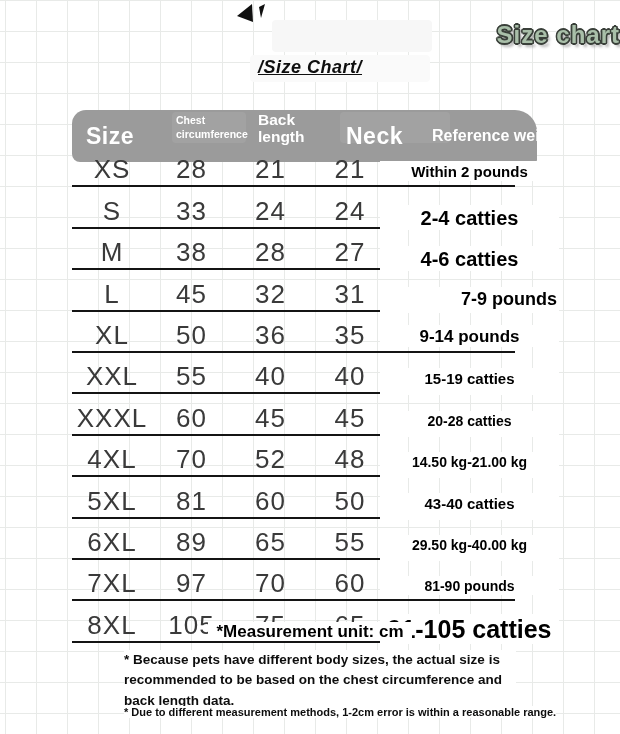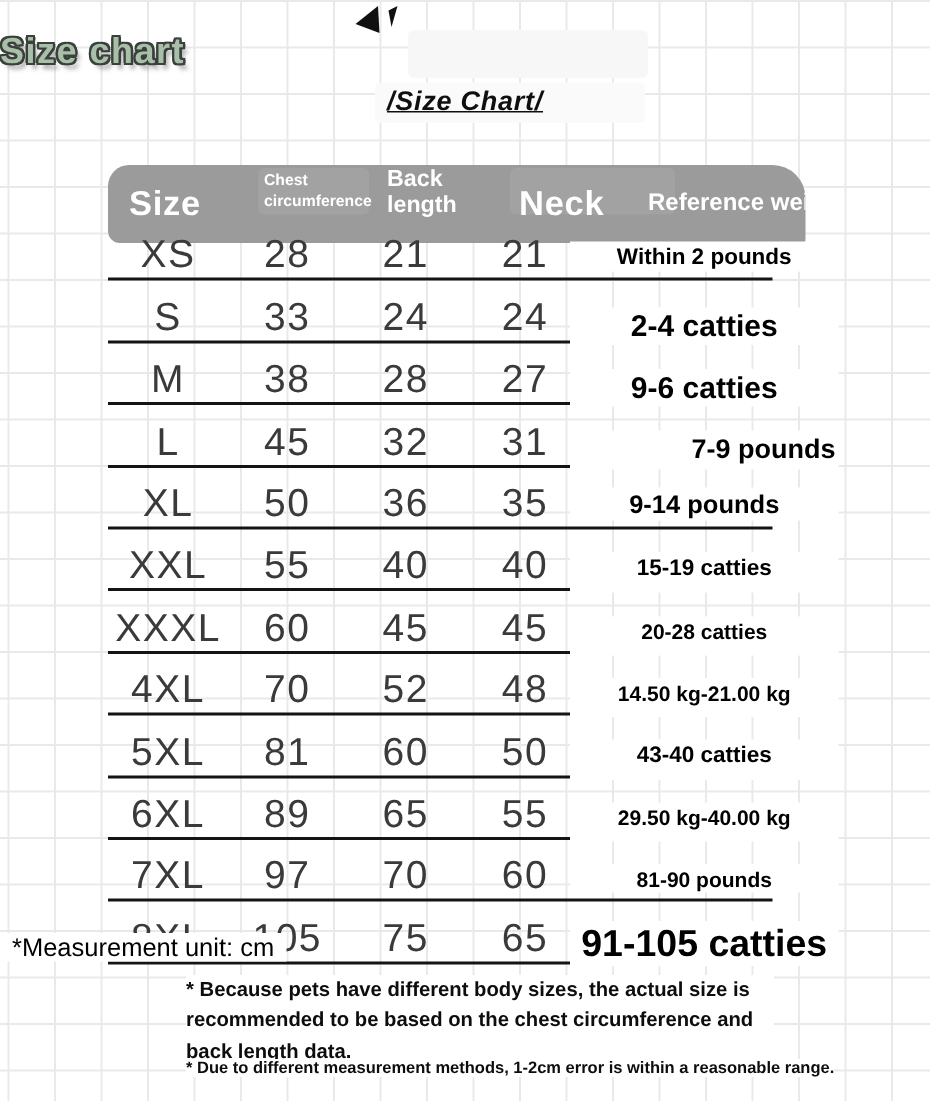--- a/index.html
+++ b/index.html
@@ -7,21 +7,21 @@
   .stage{
     position:relative;width:620px;height:734px;overflow:hidden;background:#ffffff;
     background-image:linear-gradient(#e8eae8 1px,transparent 1px),
                      linear-gradient(90deg,#e8eae8 1px,transparent 1px);
     background-size:31px 31px;background-position:0 0,5px 0;
   }
   
   .patch{position:absolute;background:#f7f7f7;border-radius:4px;}
   .patch.sub{background:#fafafa;}
   
-  .title{position:absolute;top:21px;left:0;width:100%;text-align:left;
+  .title{position:absolute;top:21px;left:0;width:100%;text-align:right;
     font-size:24px;font-weight:bold;letter-spacing:1px;color:#a9bfa9;
     text-shadow:-1.4px -1.4px 0 #3a403a,1.4px -1.4px 0 #3a403a,-1.4px 1.4px 0 #3a403a,
       1.4px 1.4px 0 #3a403a,-1.6px 0 0 #3a403a,1.6px 0 0 #3a403a,0 -1.6px 0 #3a403a,
       0 1.6px 0 #3a403a,3px 4px 3px rgba(110,110,110,.55);}
   .subtitle{position:absolute;top:57px;left:0;width:100%;text-align:center;
     font-size:18px;font-weight:bold;font-style:italic;color:#0f0f0f;letter-spacing:.5px;text-decoration:underline;}
   .accent{position:absolute;left:236px;top:3px;}
   
   .hdr{position:absolute;left:72px;top:110px;width:465px;height:52px;background:#9b9b9b;
     border-radius:14px 22px 2px 8px;overflow:hidden;color:#fff;text-decoration:underline;}
@@ -51,22 +51,22 @@
   .weight{position:absolute;left:308px;width:175px;bottom:-3px;text-align:center;
     background:#fff;font-weight:bold;color:#000;line-height:1;padding:3px 2px 9px;}
   .ws14{font-size:14px;}
   .ws15{font-size:15px;}
   .ws17{font-size:17px;padding-bottom:5px;}
   .ws18{font-size:18px;padding-bottom:5px;text-align:right;}
   .ws19{font-size:25px;padding-bottom:2px;}
   .ws20{font-size:20px;padding-bottom:2px;}
   .lift{bottom:4px;padding-bottom:2px;}
   
-  .unit{position:absolute;top:622px;left:0;width:100%;
-    font-size:17px;font-weight:normal;color:#000;}
+  .unit{position:absolute;top:622px;left:0;width:100%;text-align:center;
+    font-size:17px;font-weight:bold;color:#000;}
   .unit span{background:#fff;padding:0 8px;}
   .note1{position:absolute;left:124px;top:650px;width:392px;font-size:13.5px;
     font-weight:bold;line-height:1.5;color:#0d0d0d;background:#fff;}
   .note2{position:absolute;left:124px;top:706px;font-size:11px;font-weight:bold;
     white-space:nowrap;color:#0d0d0d;background:#fff;}
 </style>
 </head>
 <body>
 
 <div class="stage">
@@ -105,21 +105,21 @@
       <span class="c cA">33</span>
       <span class="c cB">24</span>
       <span class="c cC">24</span>
       <span class="weight ws20">2-4 catties</span>
     </div>
     <div class="row">
       <span class="c cSize">M</span>
       <span class="c cA">38</span>
       <span class="c cB">28</span>
       <span class="c cC">27</span>
-      <span class="weight ws20">9-6 catties</span>
+      <span class="weight ws20">4-6 catties</span>
     </div>
     <div class="row">
       <span class="c cSize">L</span>
       <span class="c cA">45</span>
       <span class="c cB">32</span>
       <span class="c cC">31</span>
       <span class="weight ws18">7-9 pounds</span>
     </div>
     <div class="row">
       <span class="c cSize">XL</span>

